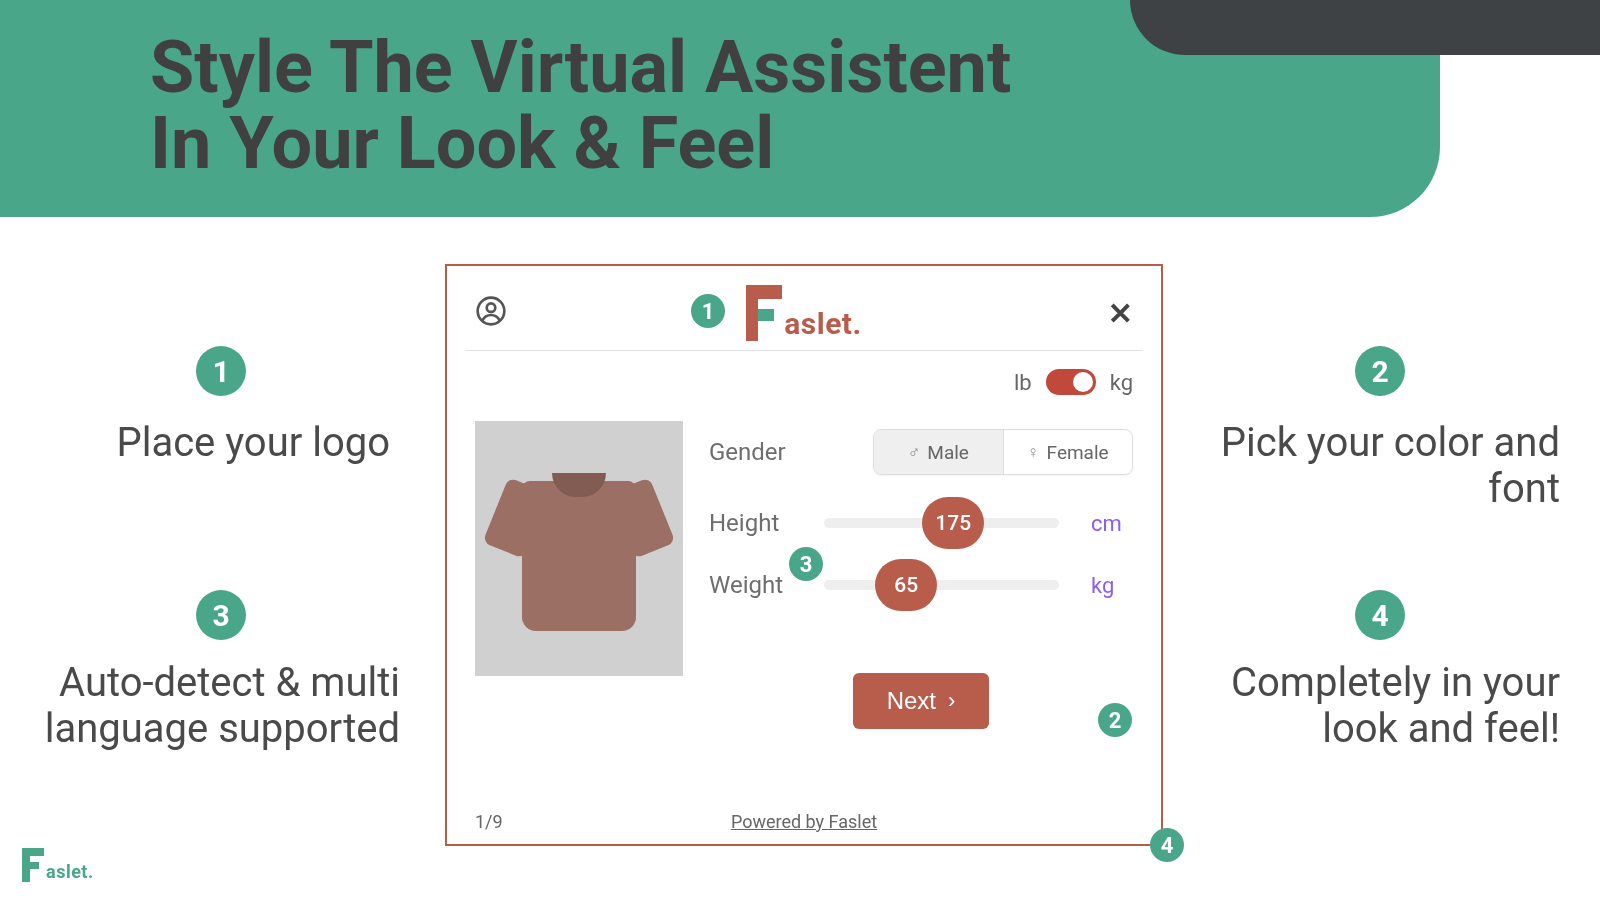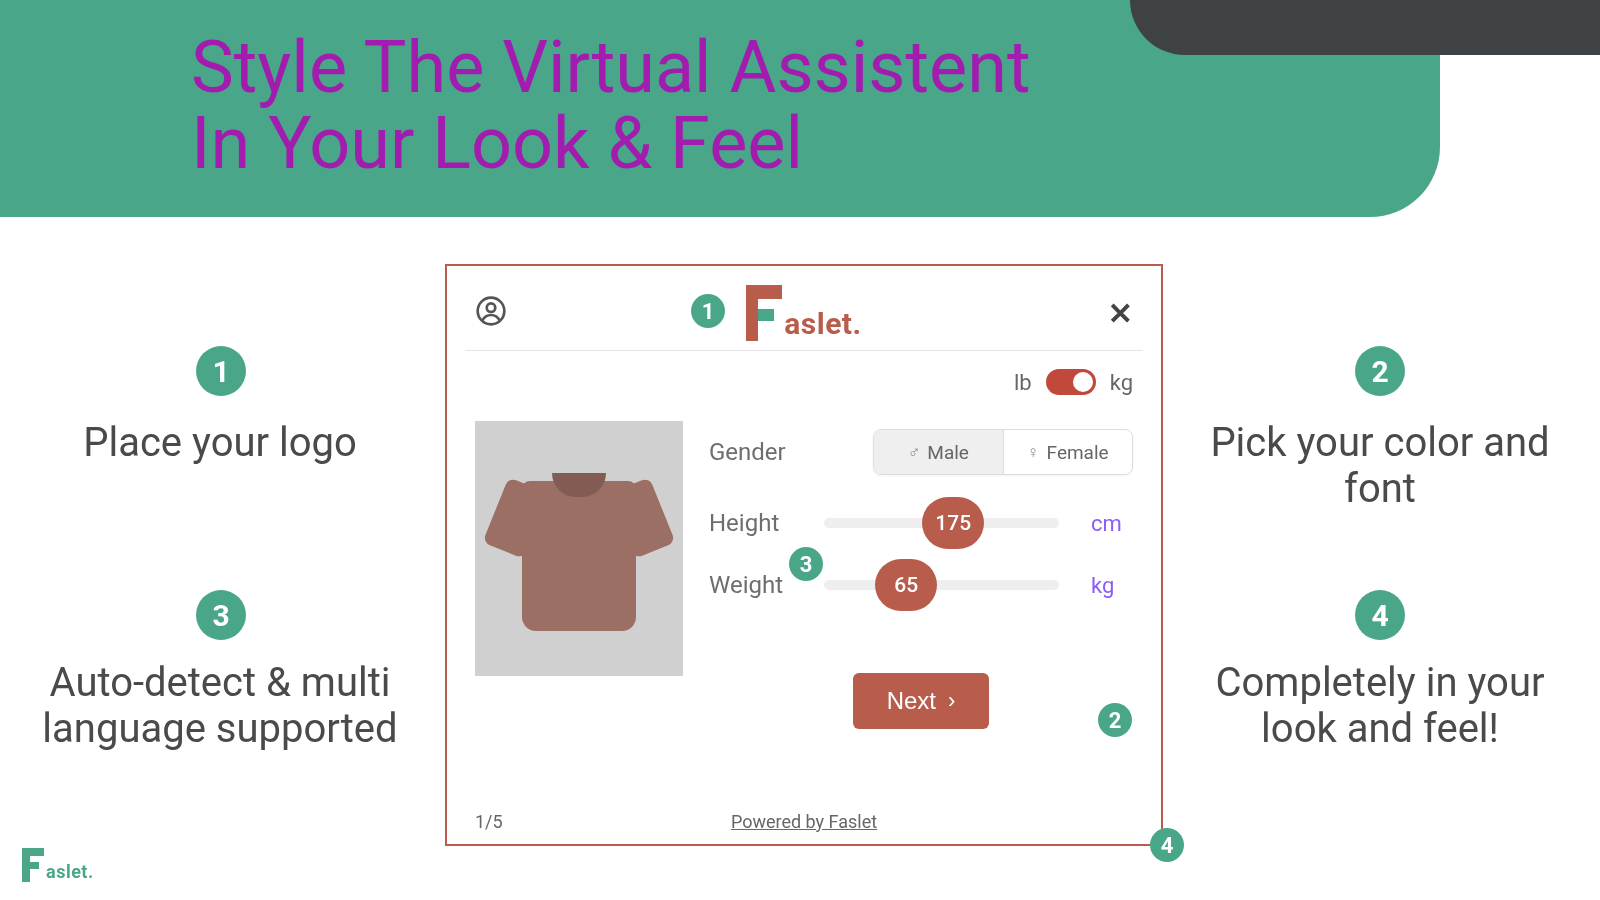--- a/index.html
+++ b/index.html
@@ -21,46 +21,45 @@
     width: 470px;
     height: 55px;
     background: #3f4245;
     border-bottom-left-radius: 55px;
     z-index: 2;
   }
   .header-title {
     position: absolute;
     top: 30px;
     left: 150px;
-    color: #a21caf;
+    color: #404040;
     font-size: 72px;
-    font-weight: 400;
+    font-weight: 700;
     line-height: 1.05;
     z-index: 3;
-    margin-left: 41px;
   }
 
   
   .num-badge {
     position: absolute;
     width: 50px; height: 50px;
     border-radius: 50%;
     background: #4aa689;
     color: #fff;
     display: flex; align-items: center; justify-content: center;
     font-size: 30px; font-weight: 700;
     z-index: 20;
   }
   .num-badge.small { width: 34px; height: 34px; font-size: 22px; }
 
   .annot {
     position: absolute;
     color: #4a4a4a;
     font-size: 40px;
-    text-align: center;
+    text-align: right;
     line-height: 1.15;
   }
 
   
   .widget-wrap {
     position: absolute;
     left: 445px;
     top: 264px;
     width: 718px;
     height: 582px;
@@ -270,21 +269,21 @@
           <div class="next-row">
             <button class="next-btn">
               <span>Next</span>
               <span class="chev">›</span>
             </button>
           </div>
         </div>
       </div>
 
       <div class="wfooter">
-        <span>1/5</span>
+        <span>1/9</span>
         <div class="center"><span>Powered by Faslet</span></div>
         <span>&nbsp;</span>
       </div>
 
     </div>
   </div>
 
   <div class="num-badge small" style="left:691px; top:294px;">
       <span>1</span>
     </div>

